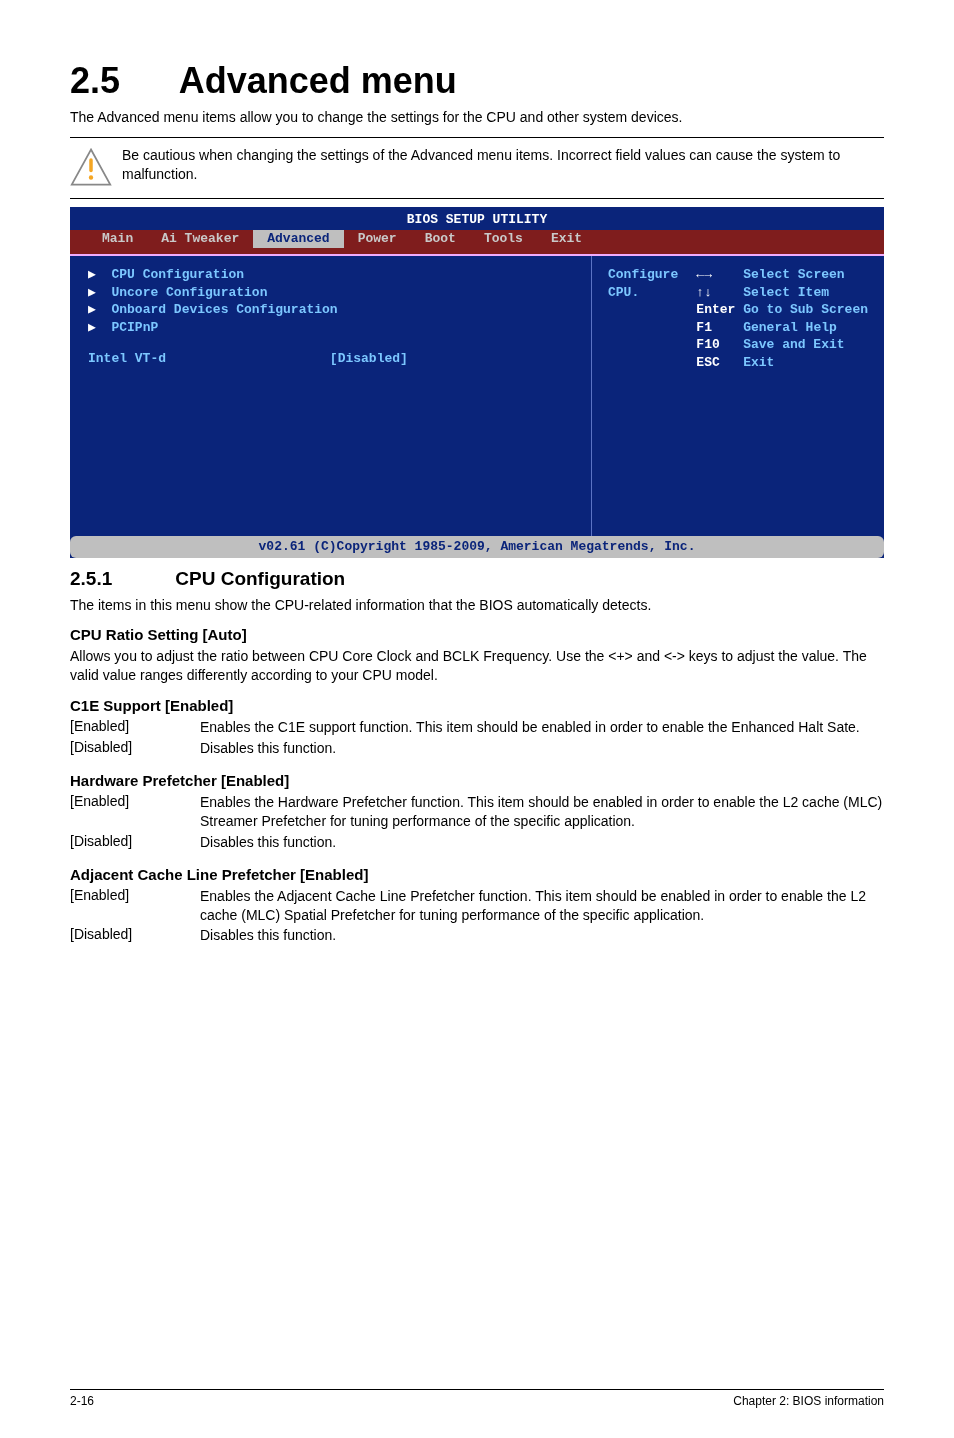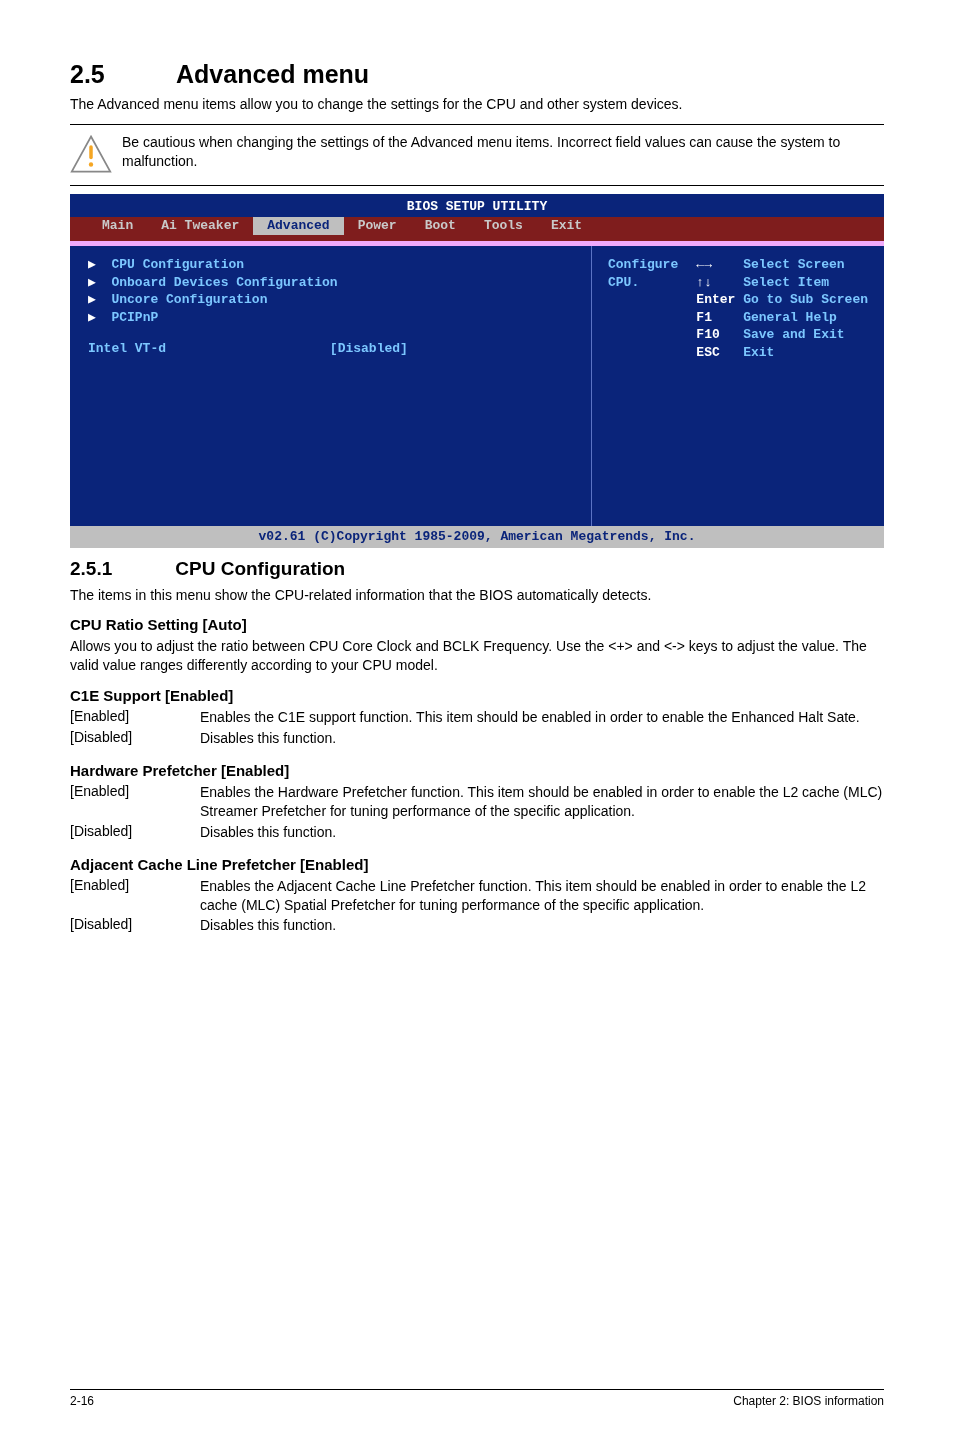--- a/index.html
+++ b/index.html
@@ -8,21 +8,21 @@
   padding: 60px 70px 50px 70px;
   font-family: Arial, Helvetica, sans-serif;
   font-size: 14px;
   color: #000;
   background: #fff;
   width: 954px;
   box-sizing: border-box;
   min-height: 1438px;
   position: relative;
 }
-h1 { font-size: 25px; margin: 0 0 6px 0; font-weight: bold; }
+h1 { font-size: 36px; margin: 0 0 6px 0; font-weight: bold; }
 h2 { font-size: 19px; margin: 10px 0 6px 0; font-weight: bold; }
 h3 { font-size: 15px; margin: 12px 0 4px 0; font-weight: bold; }
 p  { margin: 4px 0 10px 0; line-height: 1.35; }
 .section-num { display: inline-block; width: 100px; }
 .subsection-num { display: inline-block; width: 100px; }
 
 .hr { border-top: 1px solid #000; margin: 8px 0; }
 
 .caution-row { display: flex; align-items: flex-start; gap: 10px; margin: 6px 0 10px 0; }
 .caution-icon {
@@ -37,21 +37,21 @@
   color: #fff;
   background: #0a247a;
   border: 0;
   line-height: 1.35;
 }
 .bios-title { text-align: center; padding: 4px 0 2px 0; background: #0a247a; font-weight: bold; }
 .bios-tabs { display: flex; padding: 0 18px 6px 18px; background: #7f1d1d; }
 .bios-tab { padding: 0 14px; font-weight: bold; color: #c9c9c9; }
 .bios-tab.active { background: #bfbfbf; color: #0a247a; }
 
-.bios-body { display: flex; border-top: 5px solid #f0abfc; }
+.bios-body { display: flex; border-top: 2px solid #f0abfc; }
 .bios-left {
   flex: 1 1 auto;
   padding: 10px 18px 40px 18px;
   border-right: 1px solid #5b73c4;
   min-height: 230px;
 }
 .bios-right {
   flex: 0 0 260px;
   padding: 10px 16px 12px 16px;
   color: #7cc7ff;
@@ -67,20 +67,21 @@
 .bios-keys .lbl { color: #7cc7ff; }
 .bios-keys-row { white-space: pre; }
 .bios-footer {
   background: #bfbfbf;
   color: #0a247a;
   text-align: center;
   font-weight: bold;
   padding: 2px 0;
   font-family: "Courier New", monospace;
   font-size: 13px;
+  border-radius: 6px;
 }
 
 .opt-table { display: table; border-collapse: collapse; }
 .opt-row { display: table-row; }
 .opt-label { display: table-cell; width: 130px; vertical-align: top; padding-bottom: 2px; }
 .opt-desc  { display: table-cell; vertical-align: top; padding-bottom: 2px; line-height: 1.35; }
 
 .page-footer {
   position: absolute;
   left: 70px; right: 70px; bottom: 30px;
@@ -121,22 +122,22 @@
     <span class="bios-tab">Ai Tweaker</span>
     <span class="bios-tab active">Advanced</span>
     <span class="bios-tab">Power</span>
     <span class="bios-tab">Boot</span>
     <span class="bios-tab">Tools</span>
     <span class="bios-tab">Exit</span>
   </div>
   <div class="bios-body">
     <div class="bios-left">
       <div class="bios-menu-row"><span class="tri">▶  </span><span class="bios-menu-text">CPU Configuration</span></div>
+      <div class="bios-menu-row"><span class="tri">▶  </span><span class="bios-menu-text">Uncore Configuration</span></div>
       <div class="bios-menu-row"><span class="tri">▶  </span><span class="bios-menu-text">Onboard Devices Configuration</span></div>
-      <div class="bios-menu-row"><span class="tri">▶  </span><span class="bios-menu-text">Uncore Configuration</span></div>
       <div class="bios-menu-row"><span class="tri">▶  </span><span class="bios-menu-text">PCIPnP</span></div>
       <div style="height:14px"></div>
       <div class="bios-menu-row"><span class="bios-menu-text">Intel VT-d</span><span class="bios-menu-text">                     </span><span class="bios-value">[Disabled]</span></div>
     </div>
     <div class="bios-right">
       <div class="bios-help-top">Configure CPU.</div>
       <div class="bios-keys">
         <div class="bios-keys-row"><span>←→</span>    <span class="lbl">Select Screen</span></div>
         <div class="bios-keys-row"><span>↑↓</span>    <span class="lbl">Select Item</span></div>
         <div class="bios-keys-row"><span>Enter</span> <span class="lbl">Go to Sub Screen</span></div>

